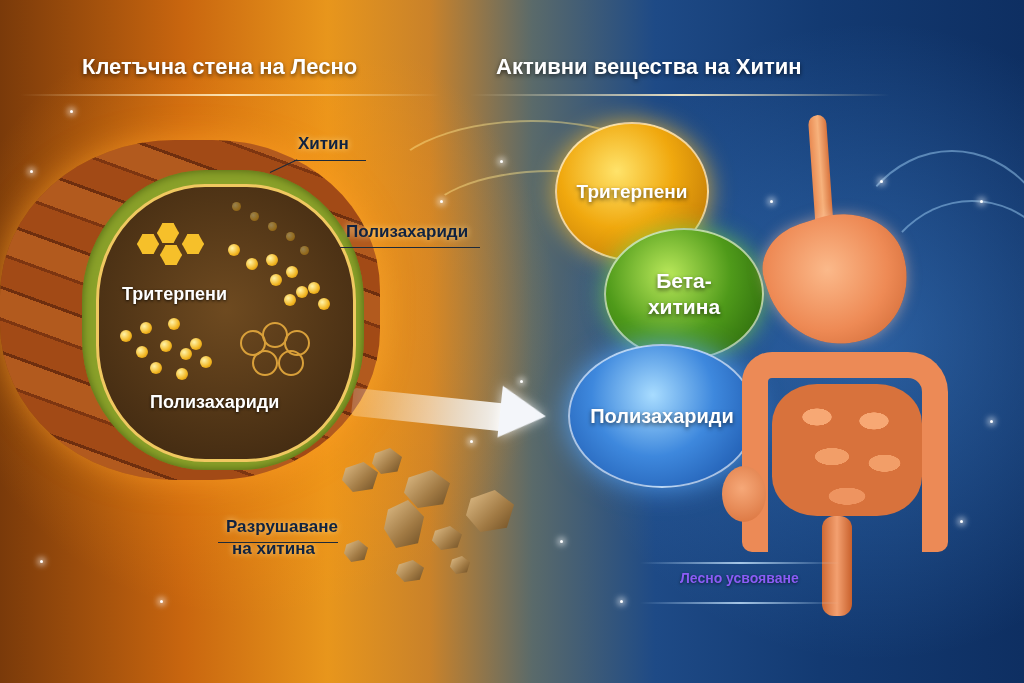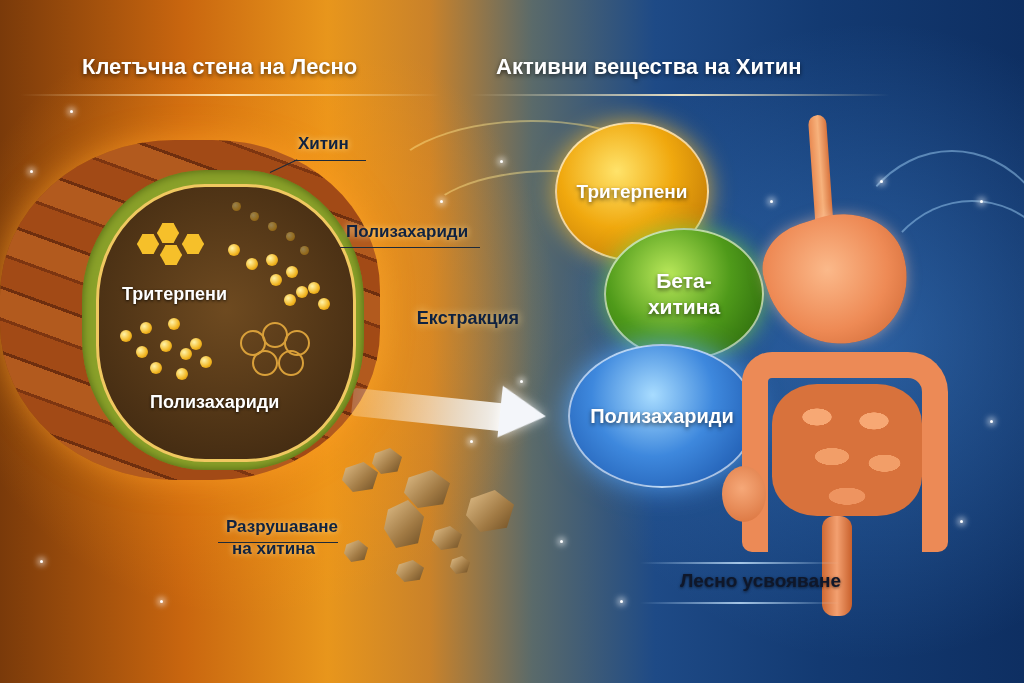--- a/index.html
+++ b/index.html
@@ -112,21 +112,21 @@
         radial-gradient(ellipse 28px 14px at 40% 55%, #f29e68 60%, transparent 62%),
         radial-gradient(ellipse 26px 14px at 75% 60%, #f29e68 60%, transparent 62%),
         radial-gradient(ellipse 30px 14px at 50% 85%, #ee9460 60%, transparent 62%),
         #d8723c;
       border-radius: 30%; }
     .rectum { position: absolute; left: 822px; top: 516px; width: 30px; height: 100px;
       background: linear-gradient(90deg, #d06a34, #f3a070, #c8602c); border-radius: 12px; }
     .append { position: absolute; left: 722px; top: 466px; width: 44px; height: 56px;
       background: radial-gradient(circle at 45% 40%, #f6a878, #d8703a); border-radius: 50%; }
     .bottom-label {
-      position: absolute; left: 680px; top: 570px; color: #0f172a; font-size: 19px; font-weight: bold;
+      position: absolute; left: 680px; top: 570px; color: #8b5cf6; font-size: 14px; font-weight: bold;
       text-shadow: 0 1px 3px rgba(0,0,0,0.6); white-space: nowrap;
     }
     .swirl { position: absolute; border-radius: 50%; border: 2px solid rgba(255,230,140,0.45); border-left-color: transparent; border-bottom-color: transparent; }
     .swirl.blue { border-color: rgba(170,220,255,0.45); border-left-color: transparent; border-bottom-color: transparent; }
   </style>
 </head>
 <body>
 
 <div class="glow-left"></div>
 <div class="glow-right"></div>
@@ -203,21 +203,20 @@
 
 <div class="dark-label" style="left:298px;top:134px;">Хитин</div>
 <div class="leader" style="left:294px;top:160px;width:72px;"></div>
 <div class="leader-diag" style="left:270px;top:172px;width:30px;transform:rotate(-25deg);"></div>
 <div class="dark-label" style="left:346px;top:222px;">Полизахариди</div>
 <div class="leader" style="left:340px;top:247px;width:140px;"></div>
 
 <div class="arrow-body"></div>
 <div class="arrow-head"></div>
 <div class="extract-label">
-  <div>Екстракция</div>
 </div>
 
 <div class="rock" style="left:342px;top:462px;width:36px;height:30px"></div>
 <div class="rock" style="left:372px;top:448px;width:30px;height:26px"></div>
 <div class="rock" style="left:404px;top:470px;width:46px;height:38px"></div>
 <div class="rock" style="left:466px;top:490px;width:48px;height:42px"></div>
 <div class="rock" style="left:384px;top:500px;width:40px;height:48px"></div>
 <div class="rock" style="left:432px;top:526px;width:30px;height:24px"></div>
 <div class="rock" style="left:344px;top:540px;width:24px;height:22px"></div>
 <div class="rock" style="left:396px;top:560px;width:28px;height:22px"></div>

